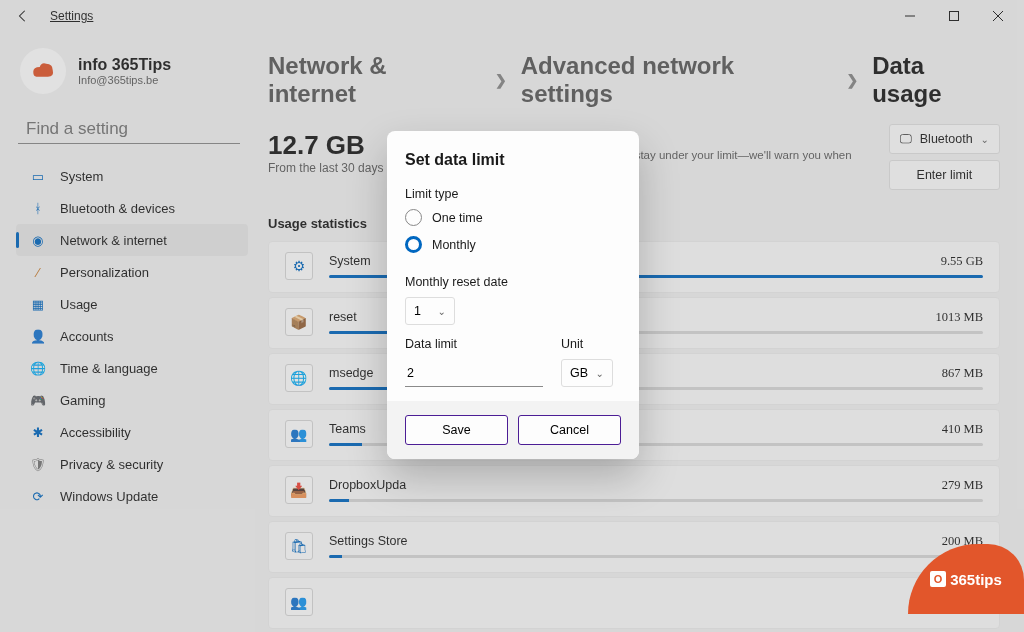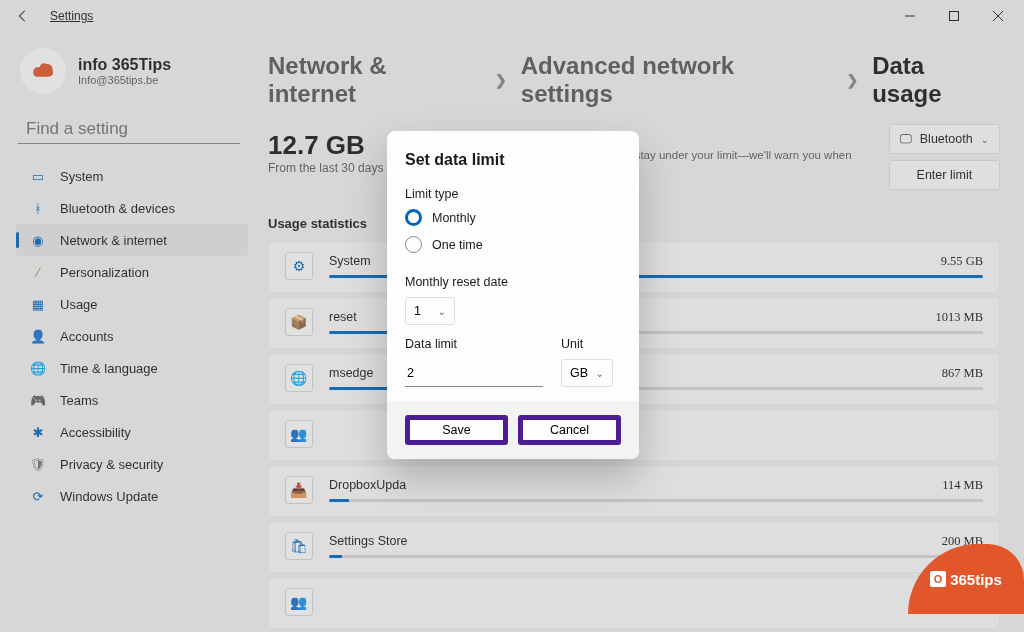--- a/index.html
+++ b/index.html
@@ -64,21 +64,21 @@
   .radio-row { display: flex; align-items: center; gap: 10px; font-size: 12.5px; margin-bottom: 10px; color: #1a1a1a; }
   .radio { width: 17px; height: 17px; border: 1px solid #888; border-radius: 50%; display: inline-flex; align-items: center; justify-content: center; }
   .radio.sel { border: 3px solid #0067c0; }
   .radio.sel::after { content: ""; width: 7px; height: 7px; background: #fff; border-radius: 50%; }
   .dlg-sep { height: 12px; }
   .dropdown { display: inline-flex; align-items: center; justify-content: space-between; height: 28px; border: 1px solid #ddd; background: #fdfdfd; border-radius: 3px; font-size: 12.5px; padding: 0 8px; min-width: 50px; }
   .dlg-field-row { display: flex; gap: 18px; }
   .dlg-field { flex: 1; }
   .dlg-input { width: 100%; height: 28px; border: none; border-bottom: 1px solid #8a8a8a; background: transparent; font-size: 12.5px; outline: none; padding: 0 2px; }
   .dialog-actions { background: #f3f3f3; padding: 14px 18px; display: flex; gap: 10px; }
-  .dlg-btn { flex: 1; height: 30px; background: #fdfdfd; border: 5px solid #4c1d95; border-radius: 3px; font-size: 12.5px; }
+  .dlg-btn { flex: 1; height: 30px; background: #fdfdfd; border: 1px solid #4c1d95; border-radius: 3px; font-size: 12.5px; }
 
   
   .wm { position: absolute; right: 0; bottom: 18px; width: 116px; height: 70px; background: #e2562b; border-top-left-radius: 70px; border-top-right-radius: 36px; display: flex; align-items: center; justify-content: center; color: #fff; font-weight: 600; font-size: 15px; }
   .wm .sq { background: #fff; color: #e2562b; width: 16px; height: 16px; font-size: 11px; display: inline-flex; align-items: center; justify-content: center; border-radius: 2px; margin-right: 4px; font-weight: 700; }
 </style>
 </head>
 <body>
 
 <div class="titlebar">
   <span class="back">
@@ -153,21 +153,21 @@
       <li>
           <span class="icon" style="color:#777">👤</span>
           <span>Accounts</span>
         </li>
       <li>
           <span class="icon" style="color:#777">🌐</span>
           <span>Time &amp; language</span>
         </li>
       <li>
           <span class="icon" style="color:#777">🎮</span>
-          <span>Teams</span>
+          <span>Gaming</span>
         </li>
       <li>
           <span class="icon" style="color:#0067c0">✱</span>
           <span>Accessibility</span>
         </li>
       <li>
           <span class="icon" style="color:#777">🛡</span>
           <span>Privacy &amp; security</span>
         </li>
       <li>
@@ -241,27 +241,36 @@
               <span>msedge</span>
               <span class="app-usage">867 MB</span>
             </div>
             <div class="bar">
               <div style="width:9%"></div>
             </div>
           </div>
         </div>
         <div class="app-row">
           <div class="app-icon" style="color:#5558af">👥</div>
+          <div class="app-body">
+            <div class="app-top">
+              <span>Teams</span>
+              <span class="app-usage">410 MB</span>
+            </div>
+            <div class="bar">
+              <div style="width:5%"></div>
+            </div>
+          </div>
         </div>
         <div class="app-row">
           <div class="app-icon" style="color:#0061fe">📥</div>
           <div class="app-body">
             <div class="app-top">
               <span>DropboxUpda</span>
-              <span class="app-usage">114 MB</span>
+              <span class="app-usage">279 MB</span>
             </div>
             <div class="bar">
               <div style="width:3%"></div>
             </div>
           </div>
         </div>
         <div class="app-row">
           <div class="app-icon" style="color:#0067c0">🛍</div>
           <div class="app-body">
             <div class="app-top">
@@ -281,26 +290,26 @@
 </div>
 
 <div class="dim"></div>
 
 <div class="dialog">
   <div class="dialog-body">
     <div class="dlg-title">Set data limit</div>
 
     <div class="dlg-label">Limit type</div>
     <div class="radio-row">
+        <span class="radio"></span>
+        <span>One time</span>
+      </div>
+    <div class="radio-row">
         <span class="radio sel"></span>
         <span>Monthly</span>
-      </div>
-    <div class="radio-row">
-        <span class="radio"></span>
-        <span>One time</span>
       </div>
 
     <div class="dlg-sep"></div>
     <div class="dlg-label">Monthly reset date</div>
     <div class="dropdown">
       <span>1</span>
       <span style="font-size:10px;color:#666">⌄</span>
     </div>
 
     <div class="dlg-sep"></div>

